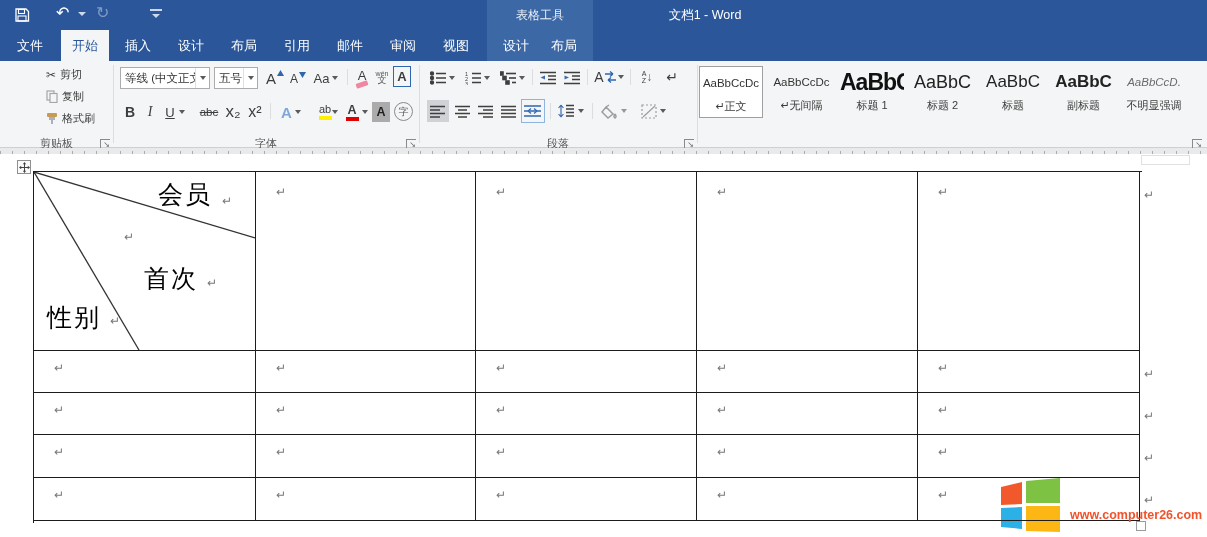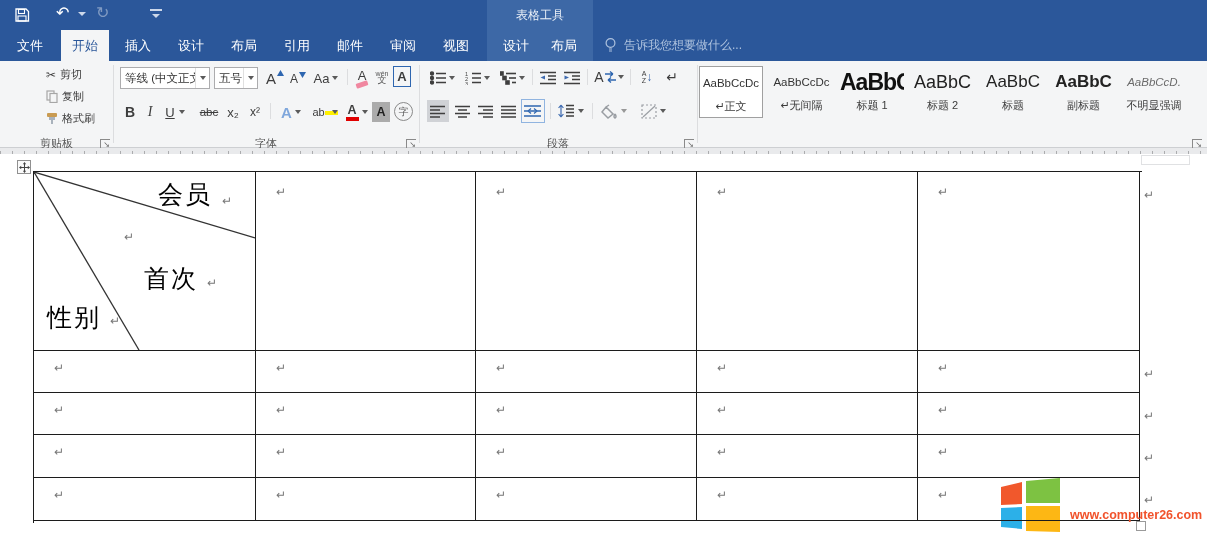--- a/index.html
+++ b/index.html
@@ -102,45 +102,39 @@
         <rect x="4" y="9" width="8" height="5" fill="none" stroke="#fff" stroke-width="1.1"></rect>
       </svg>
   </div>
   <div id="undo-btn">↶</div>
   <div id="undo-caret" class="caret"></div>
   <div id="redo-btn">↻</div>
   <div id="qat-more">
       <div class="caret"></div>
     </div>
   <div id="ctx-header">表格工具</div>
+  <div id="title-text">文档1 - Word</div>
 </div>
 
 <div id="tabrow">
   <div id="file-tab" class="tab">文件</div>
   <div id="main-tabs">
       <div class="tab active">开始</div>
       <div class="tab">插入</div>
       <div class="tab">设计</div>
       <div class="tab">布局</div>
       <div class="tab">引用</div>
       <div class="tab">邮件</div>
       <div class="tab">审阅</div>
       <div class="tab">视图</div>
     </div>
   <div id="ctx-tabs">
       <div class="tab">设计</div>
       <div class="tab">布局</div>
     </div>
-  <div id="tellme">
-    <svg width="13" height="17" viewBox="0 0 13 17">
-        <circle cx="6.5" cy="6" r="4.4" fill="none" stroke="#AEC2DE" stroke-width="1.2"></circle>
-        <path d="M5 12 h3 M5 14 h3" stroke="#AEC2DE" stroke-width="1.2"></path>
-      </svg>
-    <span id="tellme-text">告诉我您想要做什么...</span>
-  </div>
 </div>
 
 <div id="ribbon">
   <div class="vsep" style="left:113px"></div>
   <div class="vsep" style="left:419px"></div>
   <div class="vsep" style="left:697px"></div>
 
   <div class="small-row dis" style="left:46px;top:6px">
     <span style="font-size:12px;margin-right:4px">✂</span>
     <span>剪切</span>
@@ -212,31 +206,31 @@
       <span class="icon-txt" style="font-style:italic;font-family:'Liberation Serif',serif;font-size:14px">I</span>
     </div>
   <div class="btn" style="left:160px;top:40px;width:30px;height:22px">
     <span class="icon-txt" style="font-size:13px;text-decoration:underline;margin-right:4px">U</span>
     <span class="caret dark"></span>
   </div>
   <div class="btn" style="left:196px;top:40px;width:26px;height:22px">
       <span class="icon-txt" style="font-size:11.5px;text-decoration:line-through">abc</span>
     </div>
   <div class="btn" style="left:224px;top:40px;width:18px;height:22px">
-      <span class="icon-txt" style="font-size:13px">x₂</span>
+      <span class="icon-txt" style="font-size:17px">x₂</span>
     </div>
   <div class="btn" style="left:246px;top:40px;width:18px;height:22px">
-      <span class="icon-txt" style="font-size:12px">x²</span>
+      <span class="icon-txt" style="font-size:16px">x²</span>
     </div>
   <div class="vsep" style="left:270px;top:42px;bottom:28px"></div>
   <div class="btn" style="left:276px;top:40px;width:30px;height:22px">
     <span style="font-size:15px;font-weight:bold;color:#7FA7DC;margin-right:3px">A</span>
     <span class="caret dark"></span>
   </div>
-  <div class="btn" style="left:308px;top:40px;width:34px;height:22px;flex-direction:row">
+  <div class="btn" style="left:308px;top:40px;width:34px;height:22px;flex-direction:column">
     <span class="icon-txt" style="font-size:11px;line-height:11px">ab</span>
     <span class="ubar" style="background:#FFF000"></span>
   </div>
   <div class="caret dark abs" style="left:332px;top:49px"></div>
   <div class="btn" style="left:342px;top:40px;width:20px;height:22px;flex-direction:column">
     <span class="icon-txt" style="font-size:12.5px;font-weight:bold;line-height:12px">A</span>
     <span class="ubar" style="background:#E00000"></span>
   </div>
   <div class="caret dark abs" style="left:362px;top:49px"></div>
   <div class="btn" style="left:372px;top:41px;width:18px;height:20px;background:#ABABAB">

